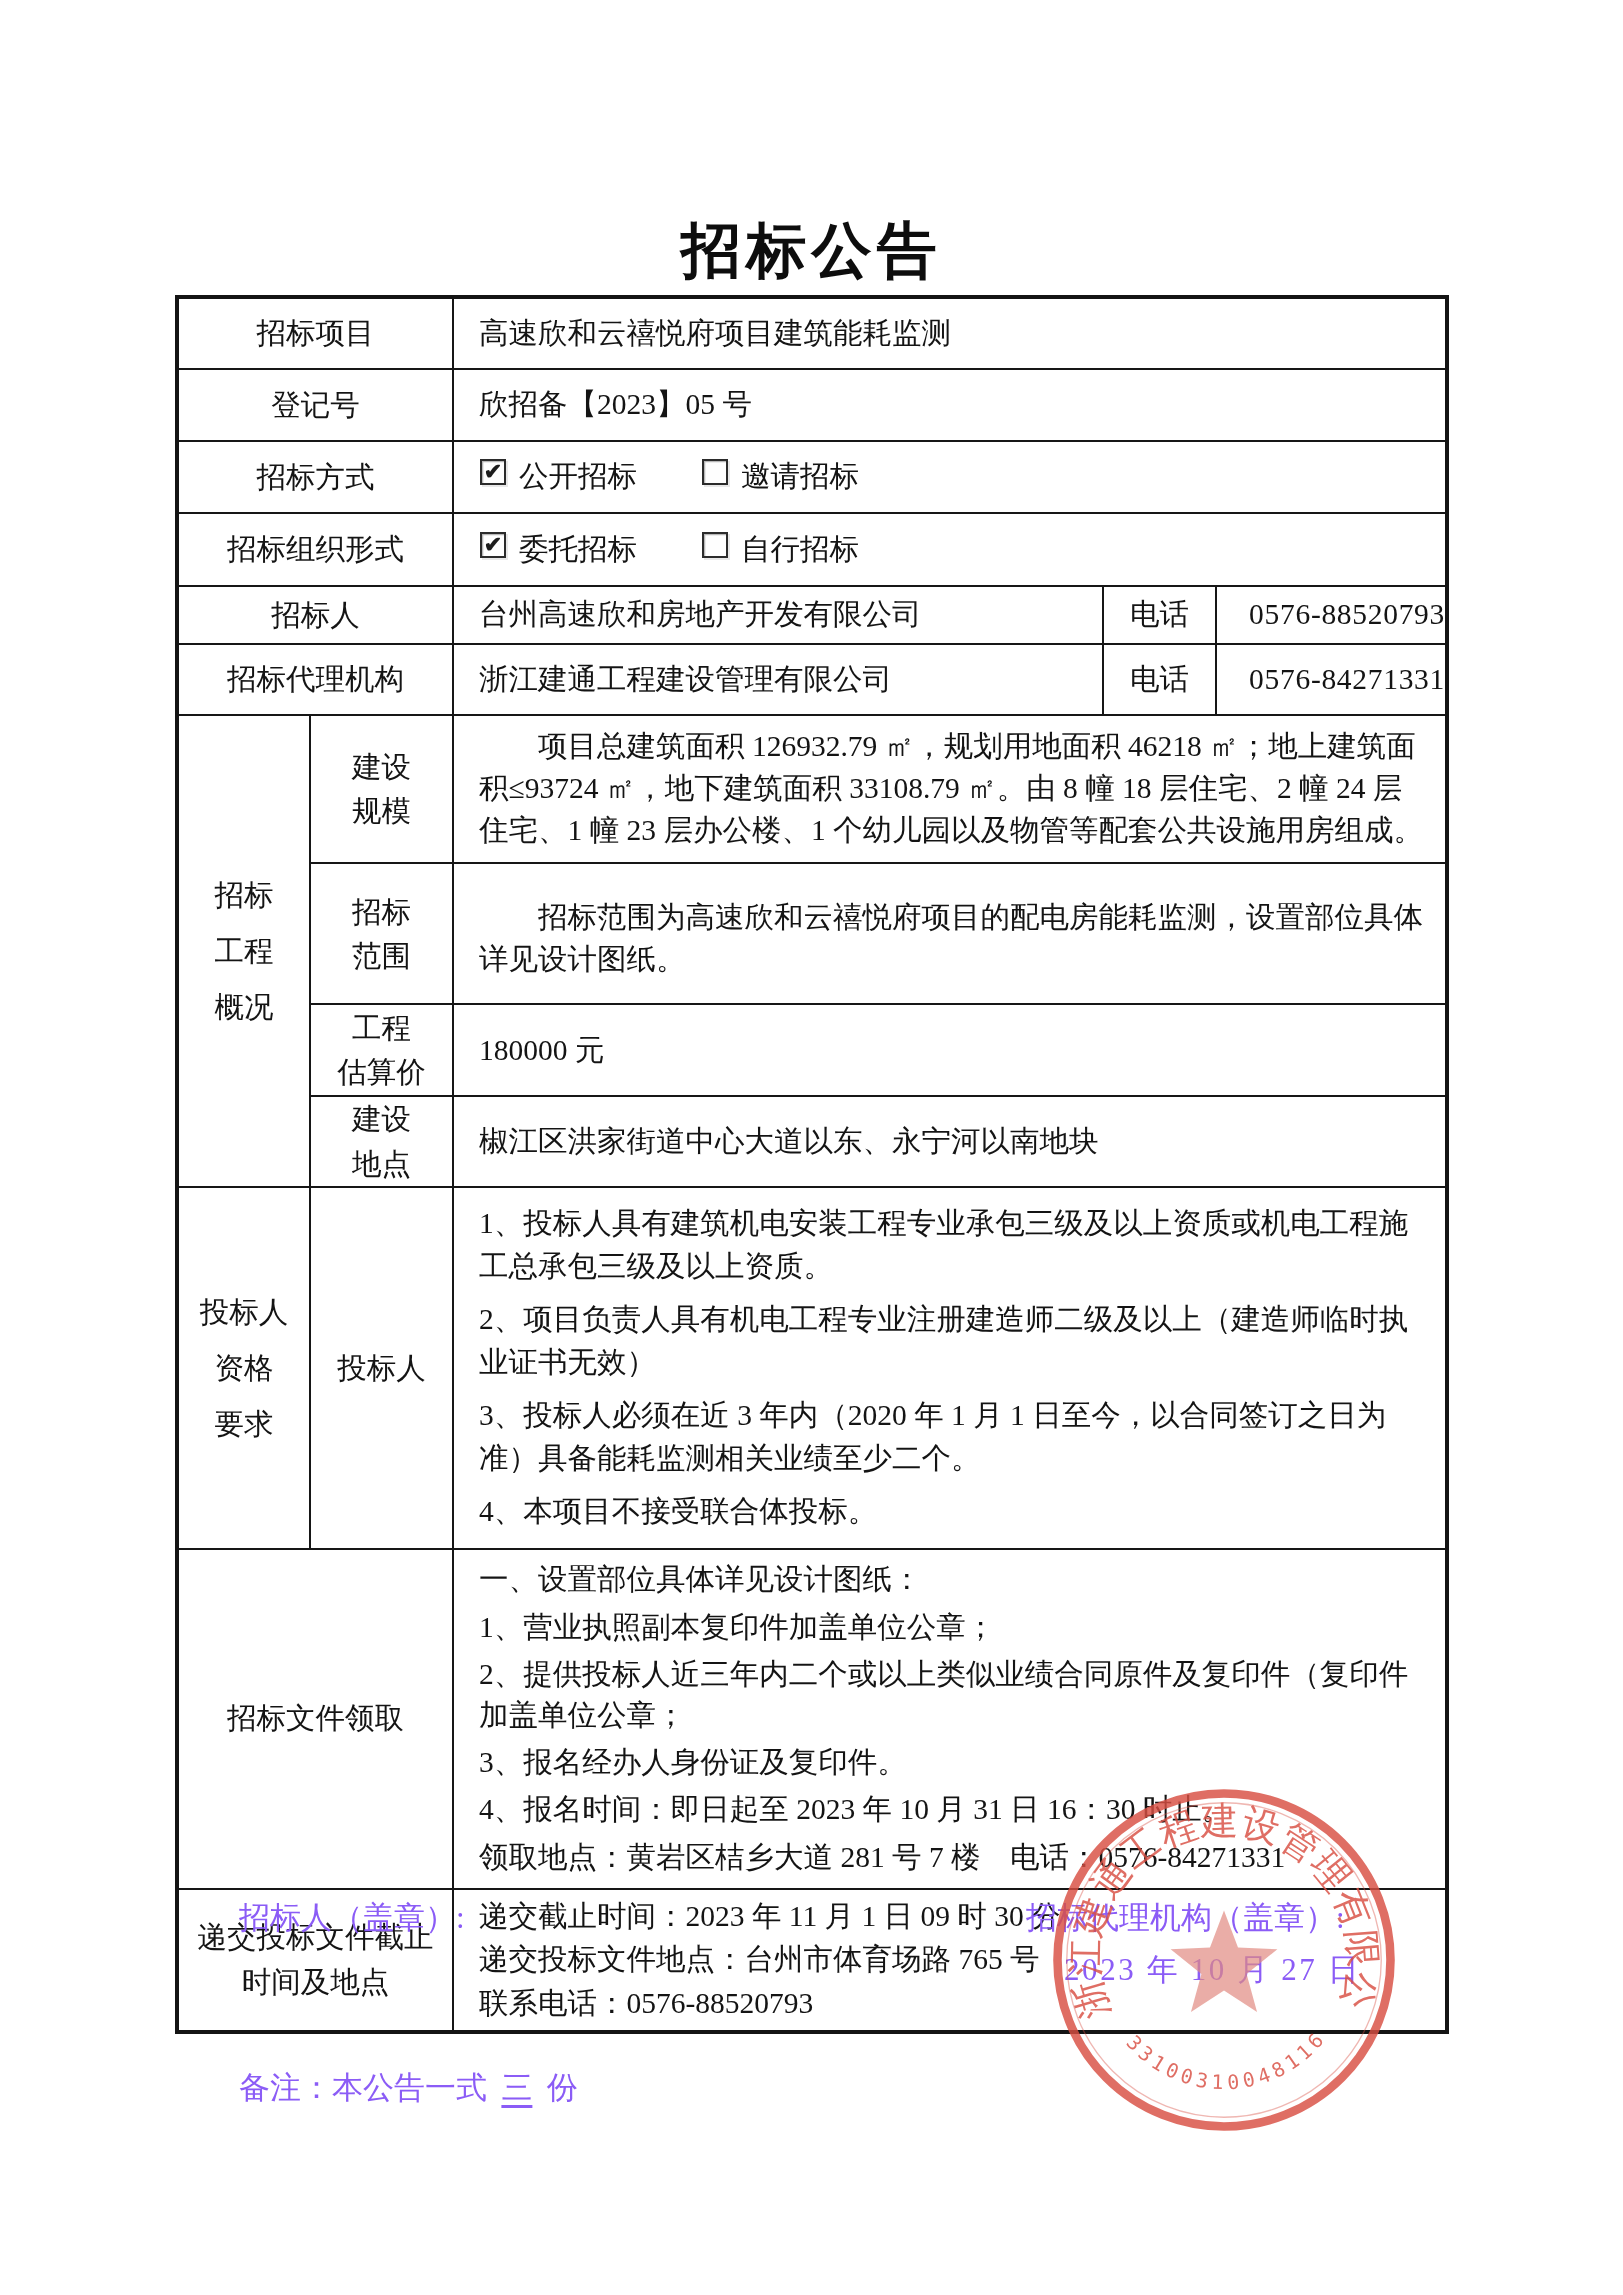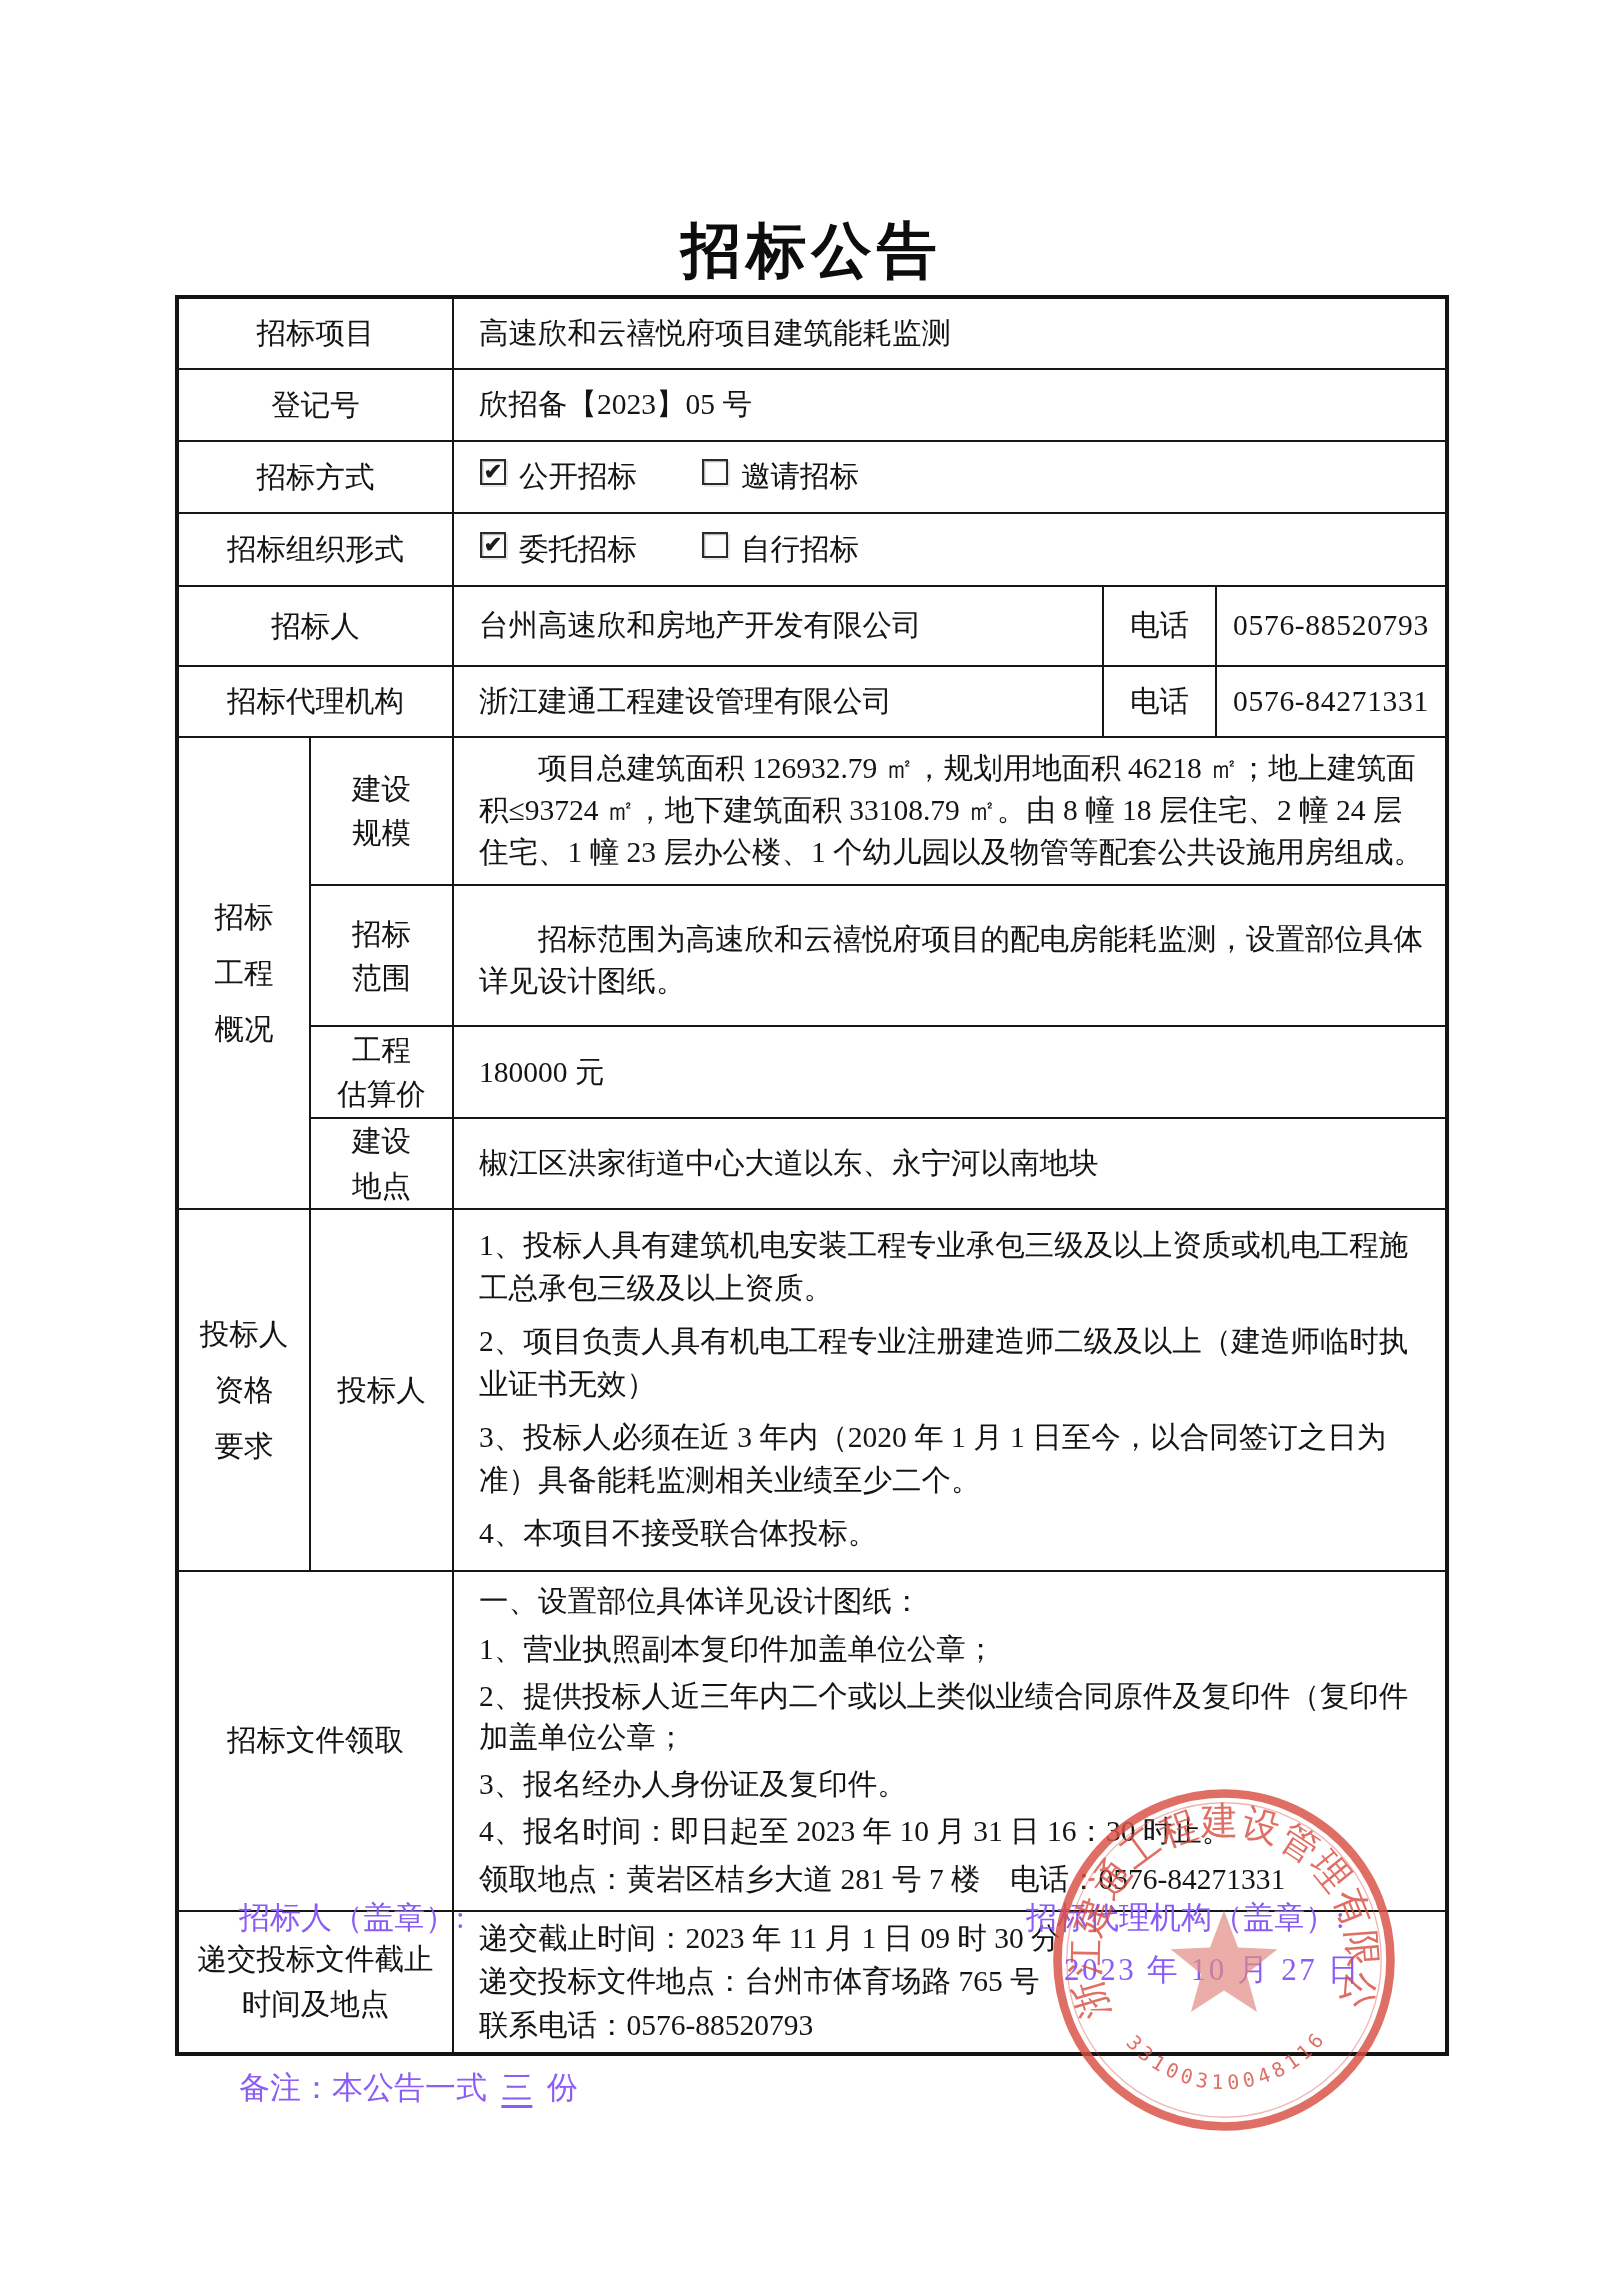--- a/index.html
+++ b/index.html
@@ -19,21 +19,21 @@
     border:4.6px solid #141414;
   }
   td{
     border:2.6px solid #161616;font-size:29.5px;vertical-align:middle;
     padding:0;line-height:1.4;color:#141414;word-break:break-all;
   }
   td.lbl{text-align:center;white-space:pre-line;line-height:1.5;}
   td.lbl-tall{text-align:center;white-space:pre-line;line-height:1.9;}
   td.val{padding:3.9px 16.4px 3.9px 25px;}
   td.phone-lbl{text-align:center;}
-  td.phone{text-align:center;letter-spacing:0.7px;}
+  td.phone{text-align:right;letter-spacing:0.7px;}
   .cbrow{display:flex;align-items:center;gap:65px;padding-left:26px;}
   .opt{display:flex;align-items:center;gap:13px;}
   .cb{
     width:22px;height:22px;border:2px solid #2b2b2b;flex:0 0 auto;
     display:inline-flex;align-items:center;justify-content:center;
     margin-top:-9.2px;background:#fefefe;
     box-shadow:inset 1.3px 1.3px 0 rgba(0,0,0,0.28), 2px 2px 0 #e8e8e8;
     font-size:22px;line-height:1;color:#1c1c1c;font-weight:bold;
   }
   .para{margin:6.5px 0;line-height:1.42;}
@@ -102,21 +102,21 @@
           <span>委托招标</span>
         </span>
         <span class="opt">
           <span class="cb"></span>
           <span>自行招标</span>
         </span>
       </div>
     </td>
   </tr>
 
-  <tr style="height:80px">
+  <tr style="height:58px">
     <td class="lbl" colspan="2">招标人</td>
     <td class="val">台州高速欣和房地产开发有限公司</td>
     <td class="phone-lbl">电话</td>
     <td class="phone">0576-88520793</td>
   </tr>
 
   <tr style="height:71px">
     <td class="lbl" colspan="2">招标代理机构</td>
     <td class="val">浙江建通工程建设管理有限公司</td>
     <td class="phone-lbl">电话</td>

